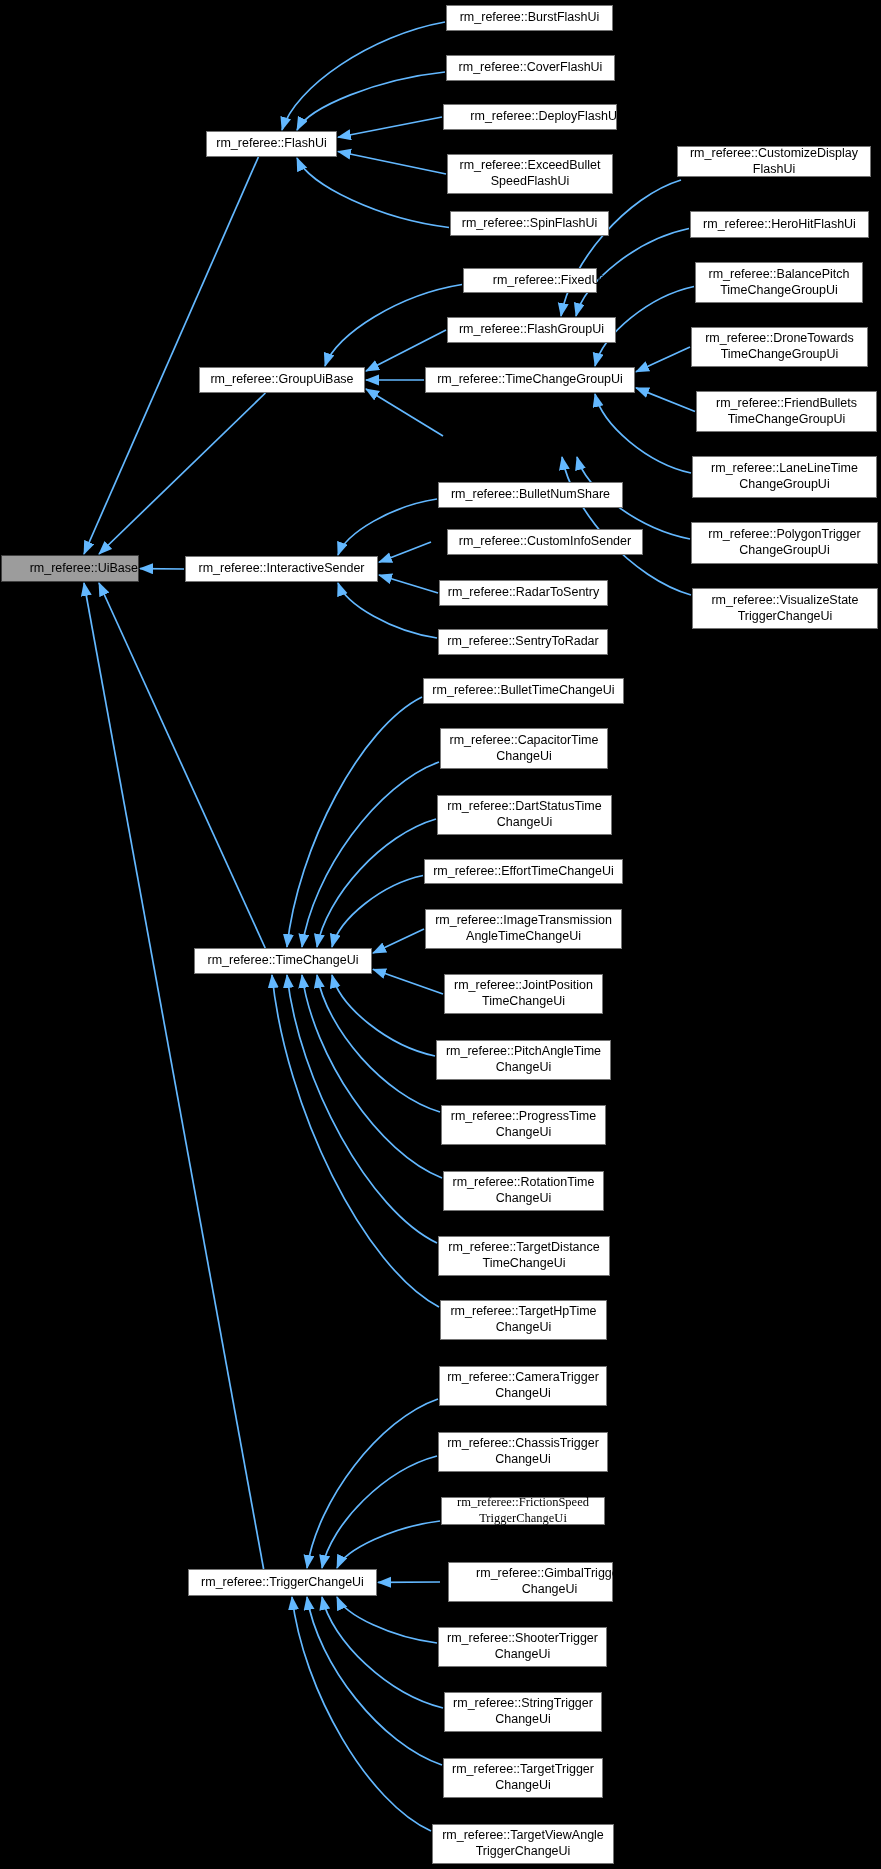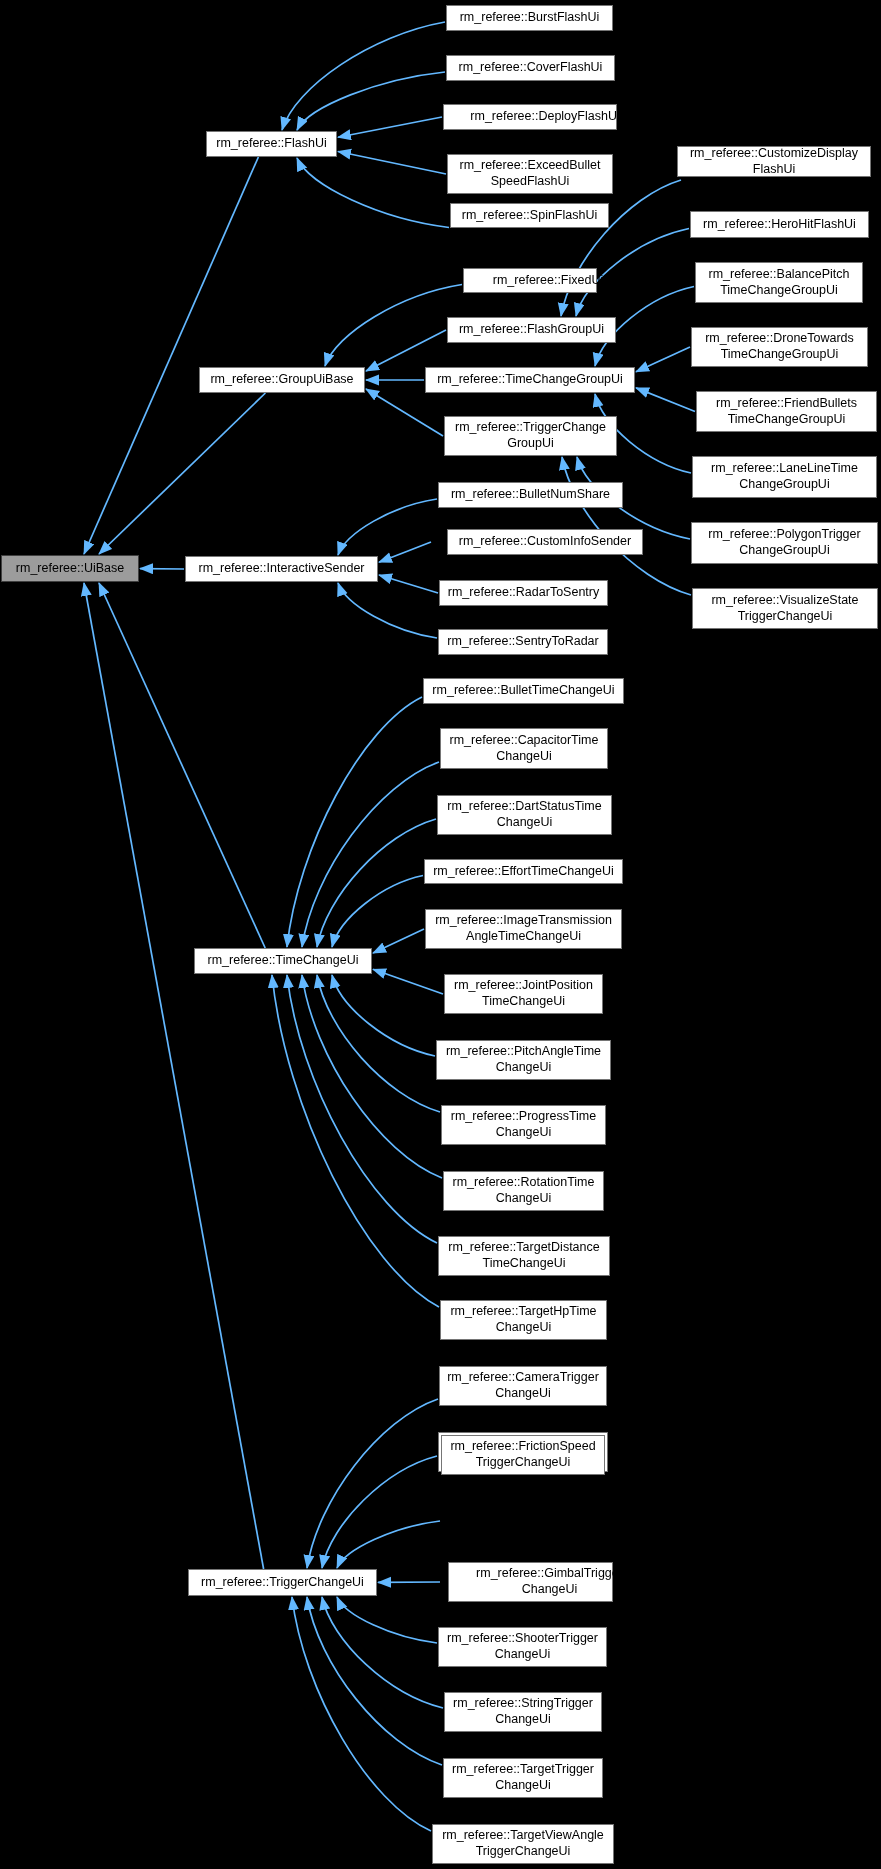--- a/index.html
+++ b/index.html
@@ -16,20 +16,21 @@
     display:flex;flex-direction:column;align-items:center;justify-content:center;
     background:var(--node-fill,#fff);
     border:1.3px solid var(--node-border,#757575);
     color:var(--text,#000);
     font-size:12.5px;line-height:1.27;white-space:nowrap;
     cursor:pointer;
   }
   .node.highlight{
     background:var(--hl-fill,#9c9c9c);
     border-color:var(--hl-border,#404040);
+    align-items:flex-end;
   }
   .node .line{pointer-events:none;}
 </style>
 </head>
 <body>
 
 <div id="graph" style="--bg: #000000; --node-fill: #ffffff; --node-border: #757575; --hl-fill: #9c9c9c; --hl-border: #404040; --text: #000000;">
   <svg id="edge-layer" width="881" height="1869" viewBox="0 0 881 1869">
       <defs>
         <marker id="arrow" markerUnits="userSpaceOnUse" markerWidth="15" markerHeight="12" refX="13" refY="5.5" orient="auto">
@@ -107,35 +108,31 @@
     <div class="node" title="rm_referee::CoverFlashUi" style="left: 446px; top: 55px; width: 169px; height: 26px;">
       <div class="line">rm_referee::CoverFlashUi</div>
     </div>
     <div class="node" title="rm_referee::DeployFlashUi" style="left: 443px; top: 104px; width: 174px; height: 26px; padding-left: 30px;">
       <div class="line">rm_referee::DeployFlashUi</div>
     </div>
     <div class="node" title="rm_referee::ExceedBulletSpeedFlashUi" style="left: 447px; top: 154px; width: 166px; height: 40px;">
       <div class="line">rm_referee::ExceedBullet</div>
       <div class="line">SpeedFlashUi</div>
     </div>
-    <div class="node" title="rm_referee::SpinFlashUi" style="left: 450px; top: 203px; width: 159px; height: 25px;">
+    <div class="node" title="rm_referee::SpinFlashUi" style="left: 450px; top: 211px; width: 159px; height: 25px;">
       <div class="line">rm_referee::SpinFlashUi</div>
     </div>
     <div class="node" title="rm_referee::FixedUi" style="left: 463px; top: 268px; width: 134px; height: 25px; padding-left: 36px;">
       <div class="line">rm_referee::FixedUi</div>
     </div>
     <div class="node" title="rm_referee::FlashGroupUi" style="left: 447px; top: 317px; width: 169px; height: 26px;">
       <div class="line">rm_referee::FlashGroupUi</div>
     </div>
     <div class="node" title="rm_referee::TimeChangeGroupUi" style="left: 425px; top: 367px; width: 210px; height: 26px;">
       <div class="line">rm_referee::TimeChangeGroupUi</div>
-    </div>
-    <div class="node" title="rm_referee::TriggerChangeGroupUi" style="left: 444px; top: 416px; width: 173px; height: 40px;">
-      <div class="line">rm_referee::TriggerChange</div>
-      <div class="line">GroupUi</div>
     </div>
     <div class="node" title="rm_referee::BulletNumShare" style="left: 438px; top: 482px; width: 185px; height: 26px;">
       <div class="line">rm_referee::BulletNumShare</div>
     </div>
     <div class="node" title="rm_referee::CustomInfoSender" style="left: 432px; top: 529px; width: 196px; height: 26px; margin-left: 15px;">
       <div class="line">rm_referee::CustomInfoSender</div>
     </div>
     <div class="node" title="rm_referee::RadarToSentry" style="left: 439px; top: 580px; width: 169px; height: 26px;">
       <div class="line">rm_referee::RadarToSentry</div>
     </div>
@@ -185,21 +182,21 @@
       <div class="line">ChangeUi</div>
     </div>
     <div class="node" title="rm_referee::CameraTriggerChangeUi" style="left: 439px; top: 1366px; width: 168px; height: 40px;">
       <div class="line">rm_referee::CameraTrigger</div>
       <div class="line">ChangeUi</div>
     </div>
     <div class="node" title="rm_referee::ChassisTriggerChangeUi" style="left: 438px; top: 1432px; width: 170px; height: 40px;">
       <div class="line">rm_referee::ChassisTrigger</div>
       <div class="line">ChangeUi</div>
     </div>
-    <div class="node" title="rm_referee::FrictionSpeedTriggerChangeUi" style="left: 441px; top: 1435px; width: 164px; height: 40px;">
+    <div class="node" title="rm_referee::FrictionSpeedTriggerChangeUi" style="left: 441px; top: 1497px; width: 164px; height: 28px; font-family: Liberation Serif, serif;">
       <div class="line">rm_referee::FrictionSpeed</div>
       <div class="line">TriggerChangeUi</div>
     </div>
     <div class="node" title="rm_referee::GimbalTriggerChangeUi" style="left: 448px; top: 1562px; width: 165px; height: 40px; padding-left: 38px;">
       <div class="line">rm_referee::GimbalTrigger</div>
       <div class="line">ChangeUi</div>
     </div>
     <div class="node" title="rm_referee::ShooterTriggerChangeUi" style="left: 438px; top: 1627px; width: 169px; height: 40px;">
       <div class="line">rm_referee::ShooterTrigger</div>
       <div class="line">ChangeUi</div>

